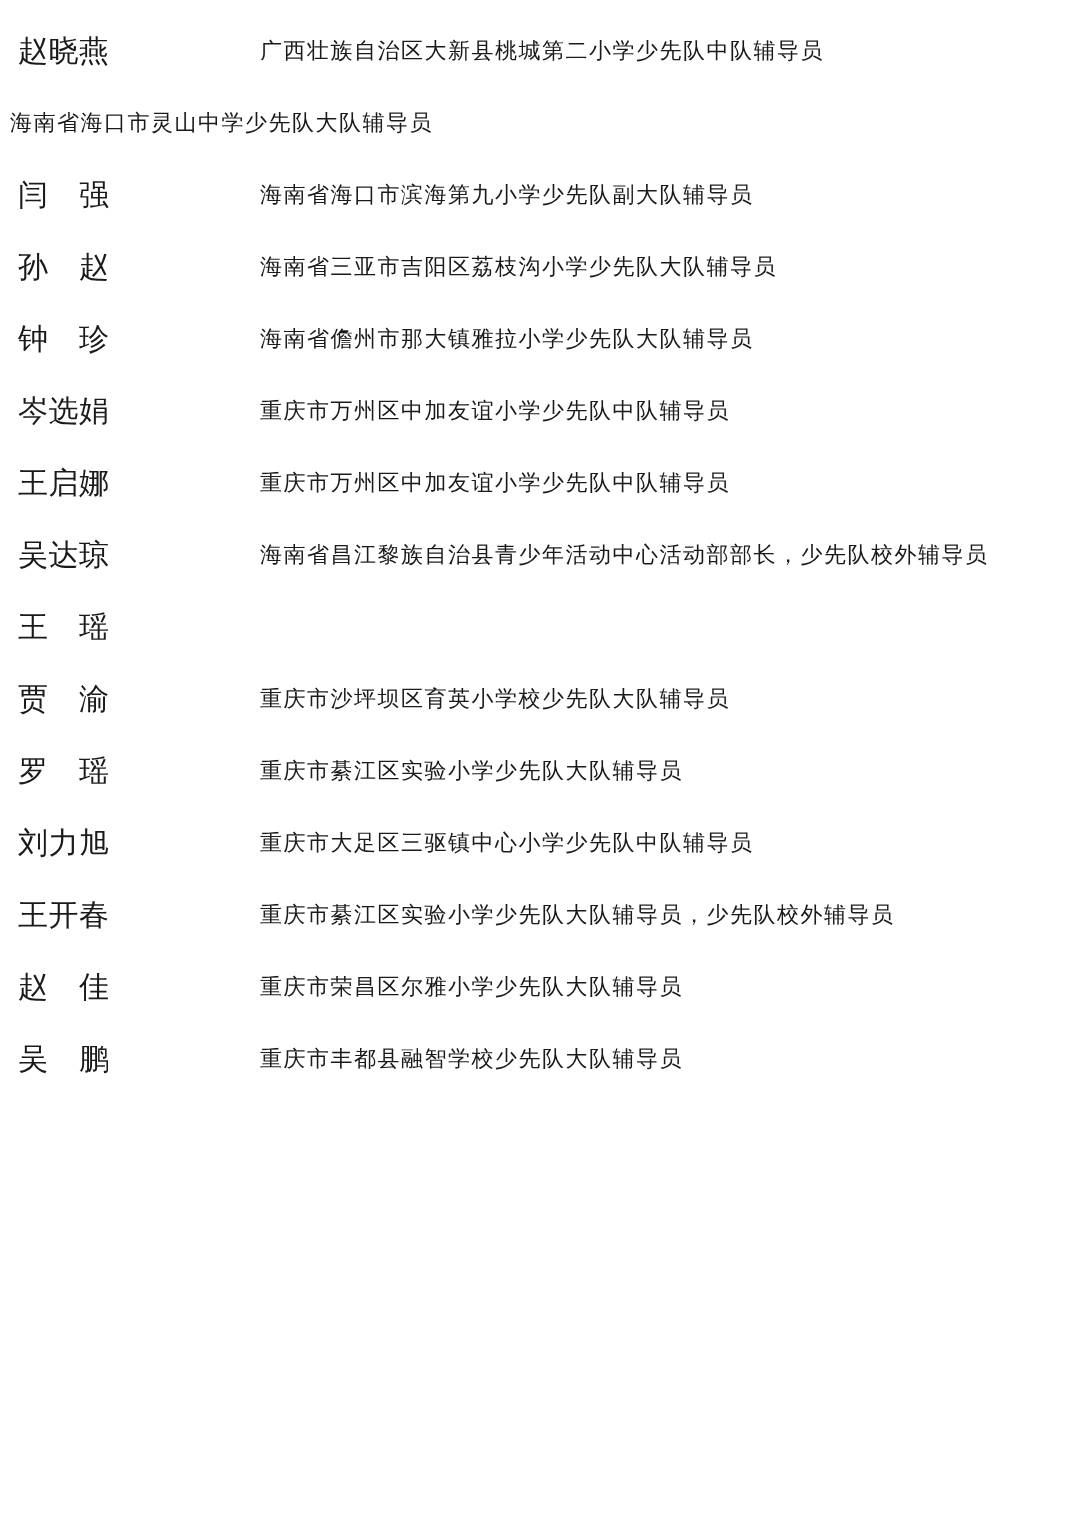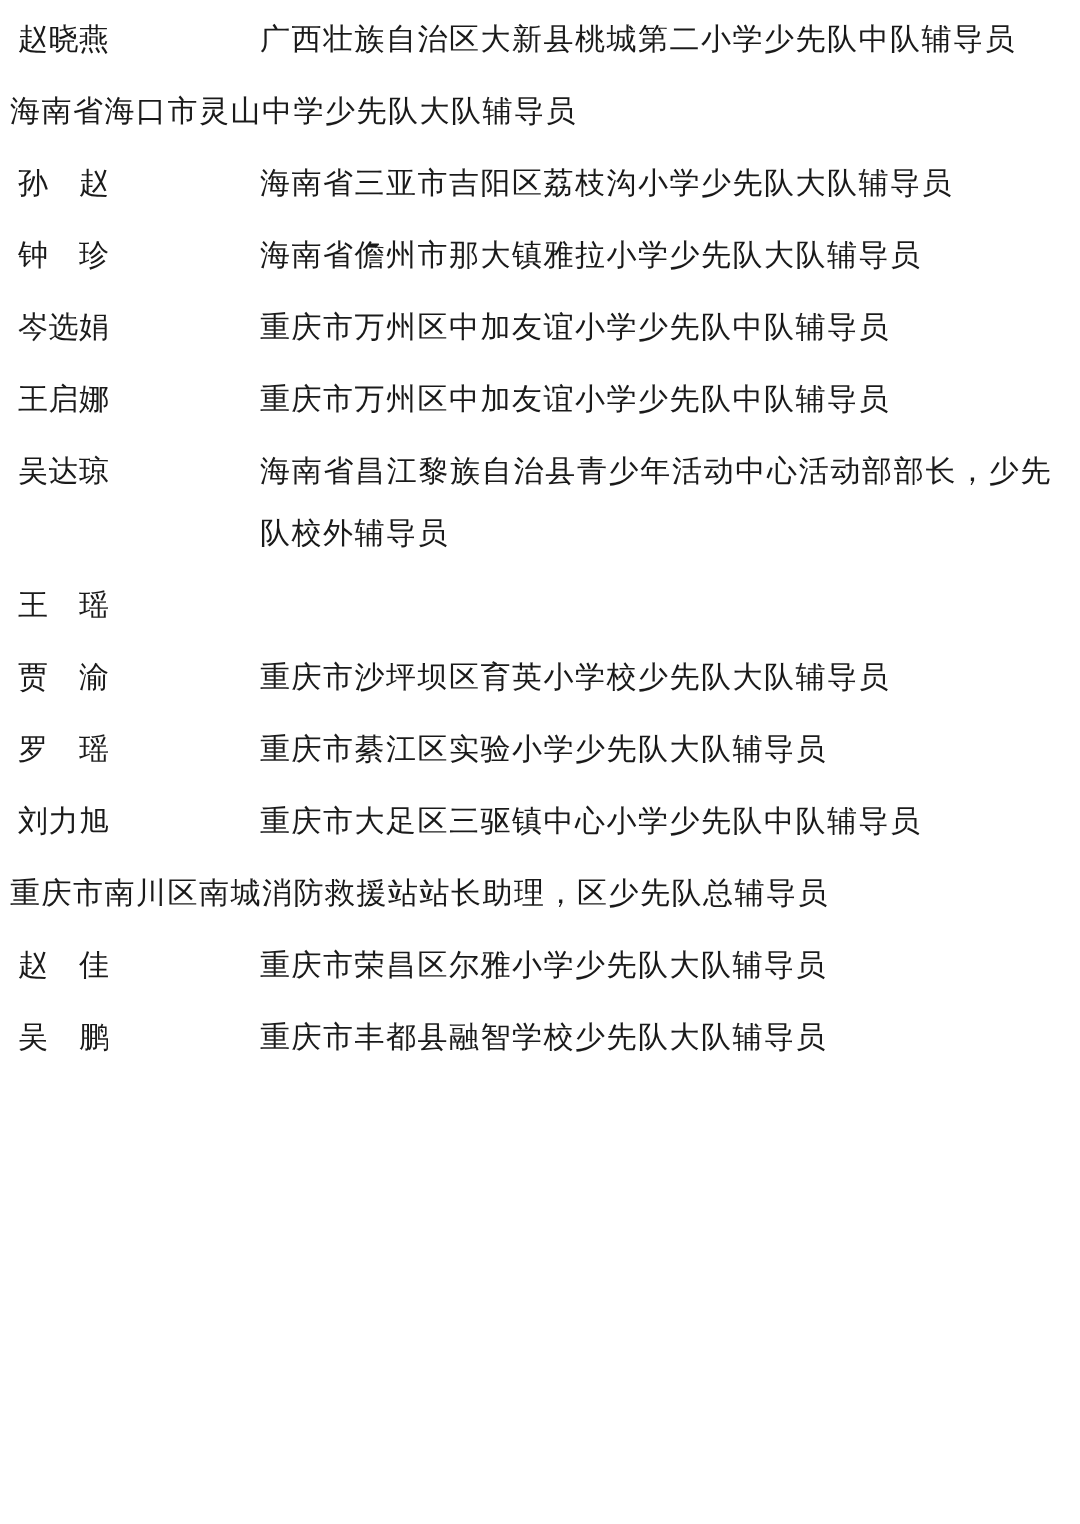--- a/index.html
+++ b/index.html
@@ -11,57 +11,61 @@
     width: 1080px;
     height: 1524px;
     font-family: "DejaVu Serif", "Liberation Serif", serif;
     color: #1a1a1a;
     overflow: hidden;
   }
   .page {
     box-sizing: border-box;
     width: 1080px;
     height: 1088px;
-    padding: 8px 28px 0 10px;
+    padding: 20px 28px 0 10px;
   }
   .entry {
     display: flex;
     align-items: flex-start;
     margin-bottom: 10px;
   }
   .name {
     flex: 0 0 250px;
     font-size: 30px;
     line-height: 62px;
     letter-spacing: 0.5px;
     white-space: pre;
     padding-left: 8px;
     box-sizing: border-box;
   }
   .desc {
     flex: 1 1 auto;
-    font-size: 30px;
+    font-size: 22px;
     line-height: 62px;
     letter-spacing: 1.5px;
     text-align: justify;
     text-justify: inter-ideograph;
     word-break: break-all;
   }
 </style>
 </head>
 <body>
 
 <div class="page">
   <div id="entry-list">
       <div class="entry">
         <div class="name">赵晓燕</div>
         <div class="desc">广西壮族自治区大新县桃城第二小学少先队中队辅导员</div>
       </div>
       <div class="entry">
         <div class="desc">海南省海口市灵山中学少先队大队辅导员</div>
+      </div>
+      <div class="entry">
+        <div class="name">闫　强</div>
+        <div class="desc">海南省海口市滨海第九小学少先队副大队辅导员</div>
       </div>
       <div class="entry">
         <div class="name">孙　赵</div>
         <div class="desc">海南省三亚市吉阳区荔枝沟小学少先队大队辅导员</div>
       </div>
       <div class="entry">
         <div class="name">钟　珍</div>
         <div class="desc">海南省儋州市那大镇雅拉小学少先队大队辅导员</div>
       </div>
       <div class="entry">
@@ -85,21 +89,22 @@
       </div>
       <div class="entry">
         <div class="name">罗　瑶</div>
         <div class="desc">重庆市綦江区实验小学少先队大队辅导员</div>
       </div>
       <div class="entry">
         <div class="name">刘力旭</div>
         <div class="desc">重庆市大足区三驱镇中心小学少先队中队辅导员</div>
       </div>
       <div class="entry">
-        <div class="desc">重庆市南川区南城消防救援站站长助理，区少先队总辅导员</div>
+        <div class="name">王开春</div>
+        <div class="desc">重庆市綦江区实验小学少先队大队辅导员，少先队校外辅导员</div>
       </div>
       <div class="entry">
         <div class="name">赵　佳</div>
         <div class="desc">重庆市荣昌区尔雅小学少先队大队辅导员</div>
       </div>
       <div class="entry">
         <div class="name">吴　鹏</div>
         <div class="desc">重庆市丰都县融智学校少先队大队辅导员</div>
       </div>
     </div>

